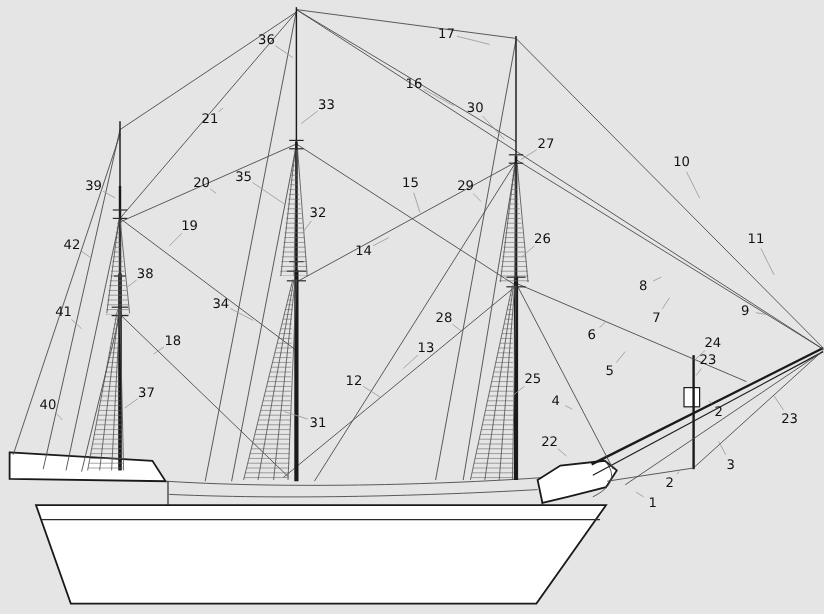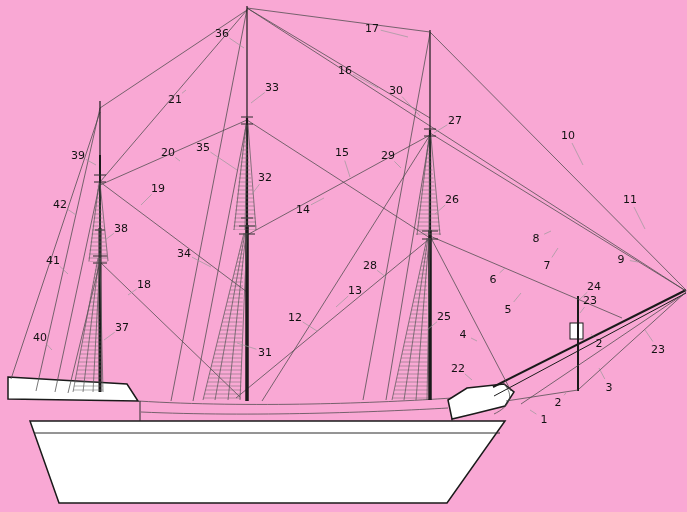--- a/index.html
+++ b/index.html
@@ -1,16 +1,16 @@
 <!DOCTYPE html>
 <html><head>
 <meta charset="utf-8">
 <style>
   html,body{margin:0;padding:0;background:#fff;}
-  .stage{position:relative;width:687px;height:512px;background:#f9a8d4;overflow:hidden;
+  .stage{position:relative;width:687px;height:512px;background:#e5e5e5;overflow:hidden;
          font-family:"DejaVu Sans",sans-serif;}
   svg{position:absolute;left:0;top:0;}
   .ln{stroke:#2a2a2a;stroke-width:1;fill:none;}
   .thin{stroke:#4a4a4a;stroke-width:.75;fill:none;}
   .hullln{stroke:#1a1a1a;stroke-width:1.5;fill:#fff;}
   .spar{stroke:#1a1a1a;fill:none;}
   .fan{stroke:#555;stroke-width:.7;fill:none;}
   .part-num{font:11px "DejaVu Sans",sans-serif;fill:#111;text-anchor:middle;dominant-baseline:central;}
   .leader{stroke:#9a9a9a;stroke-width:.7;}
 </style>

